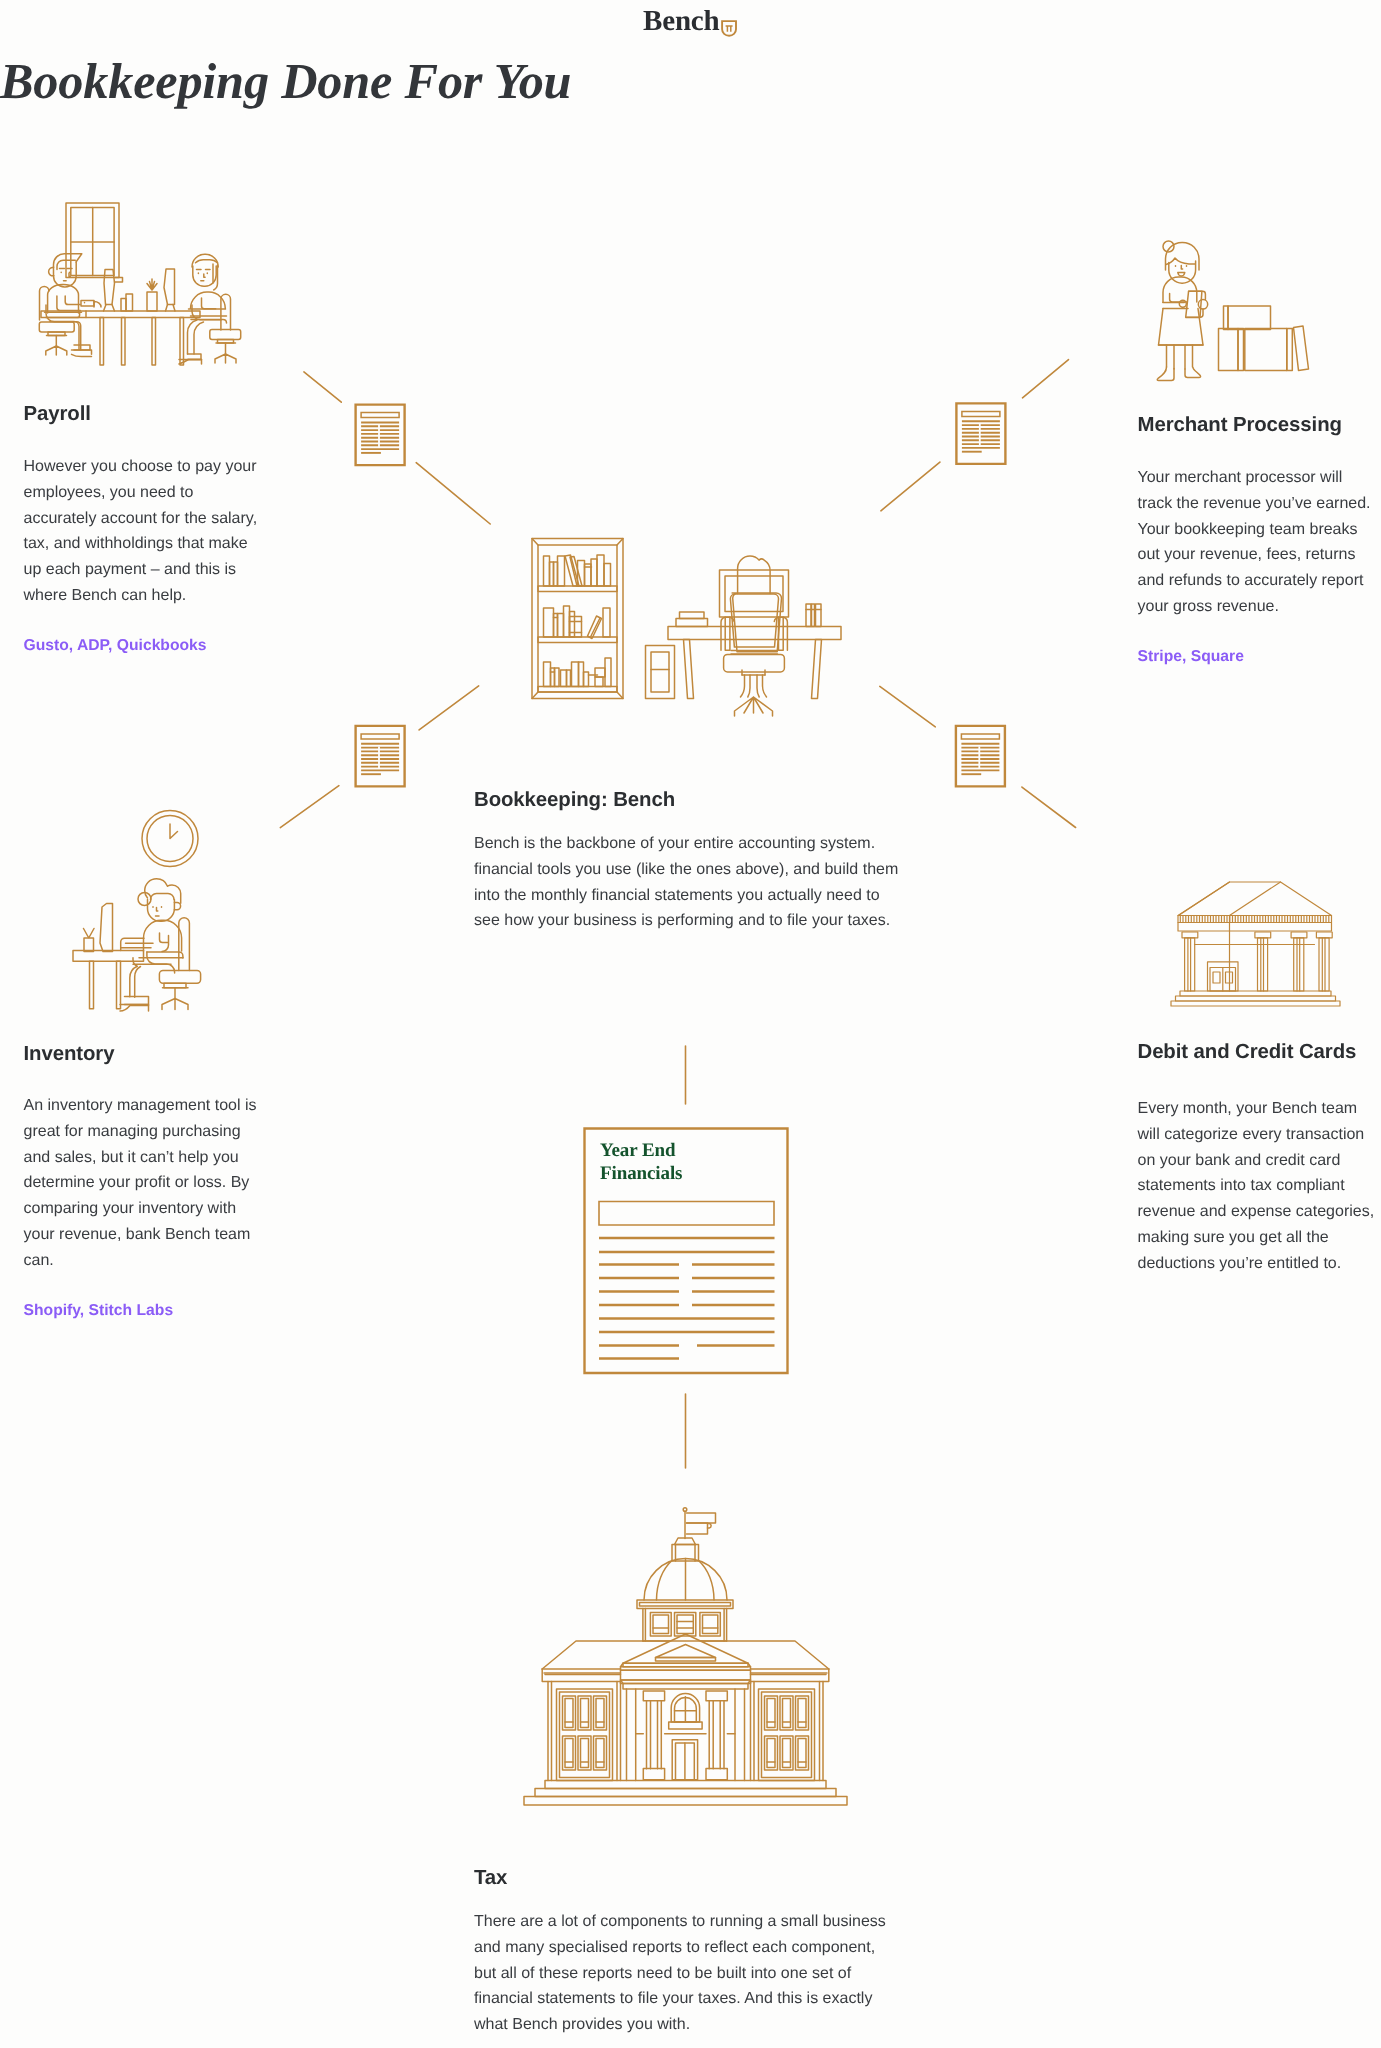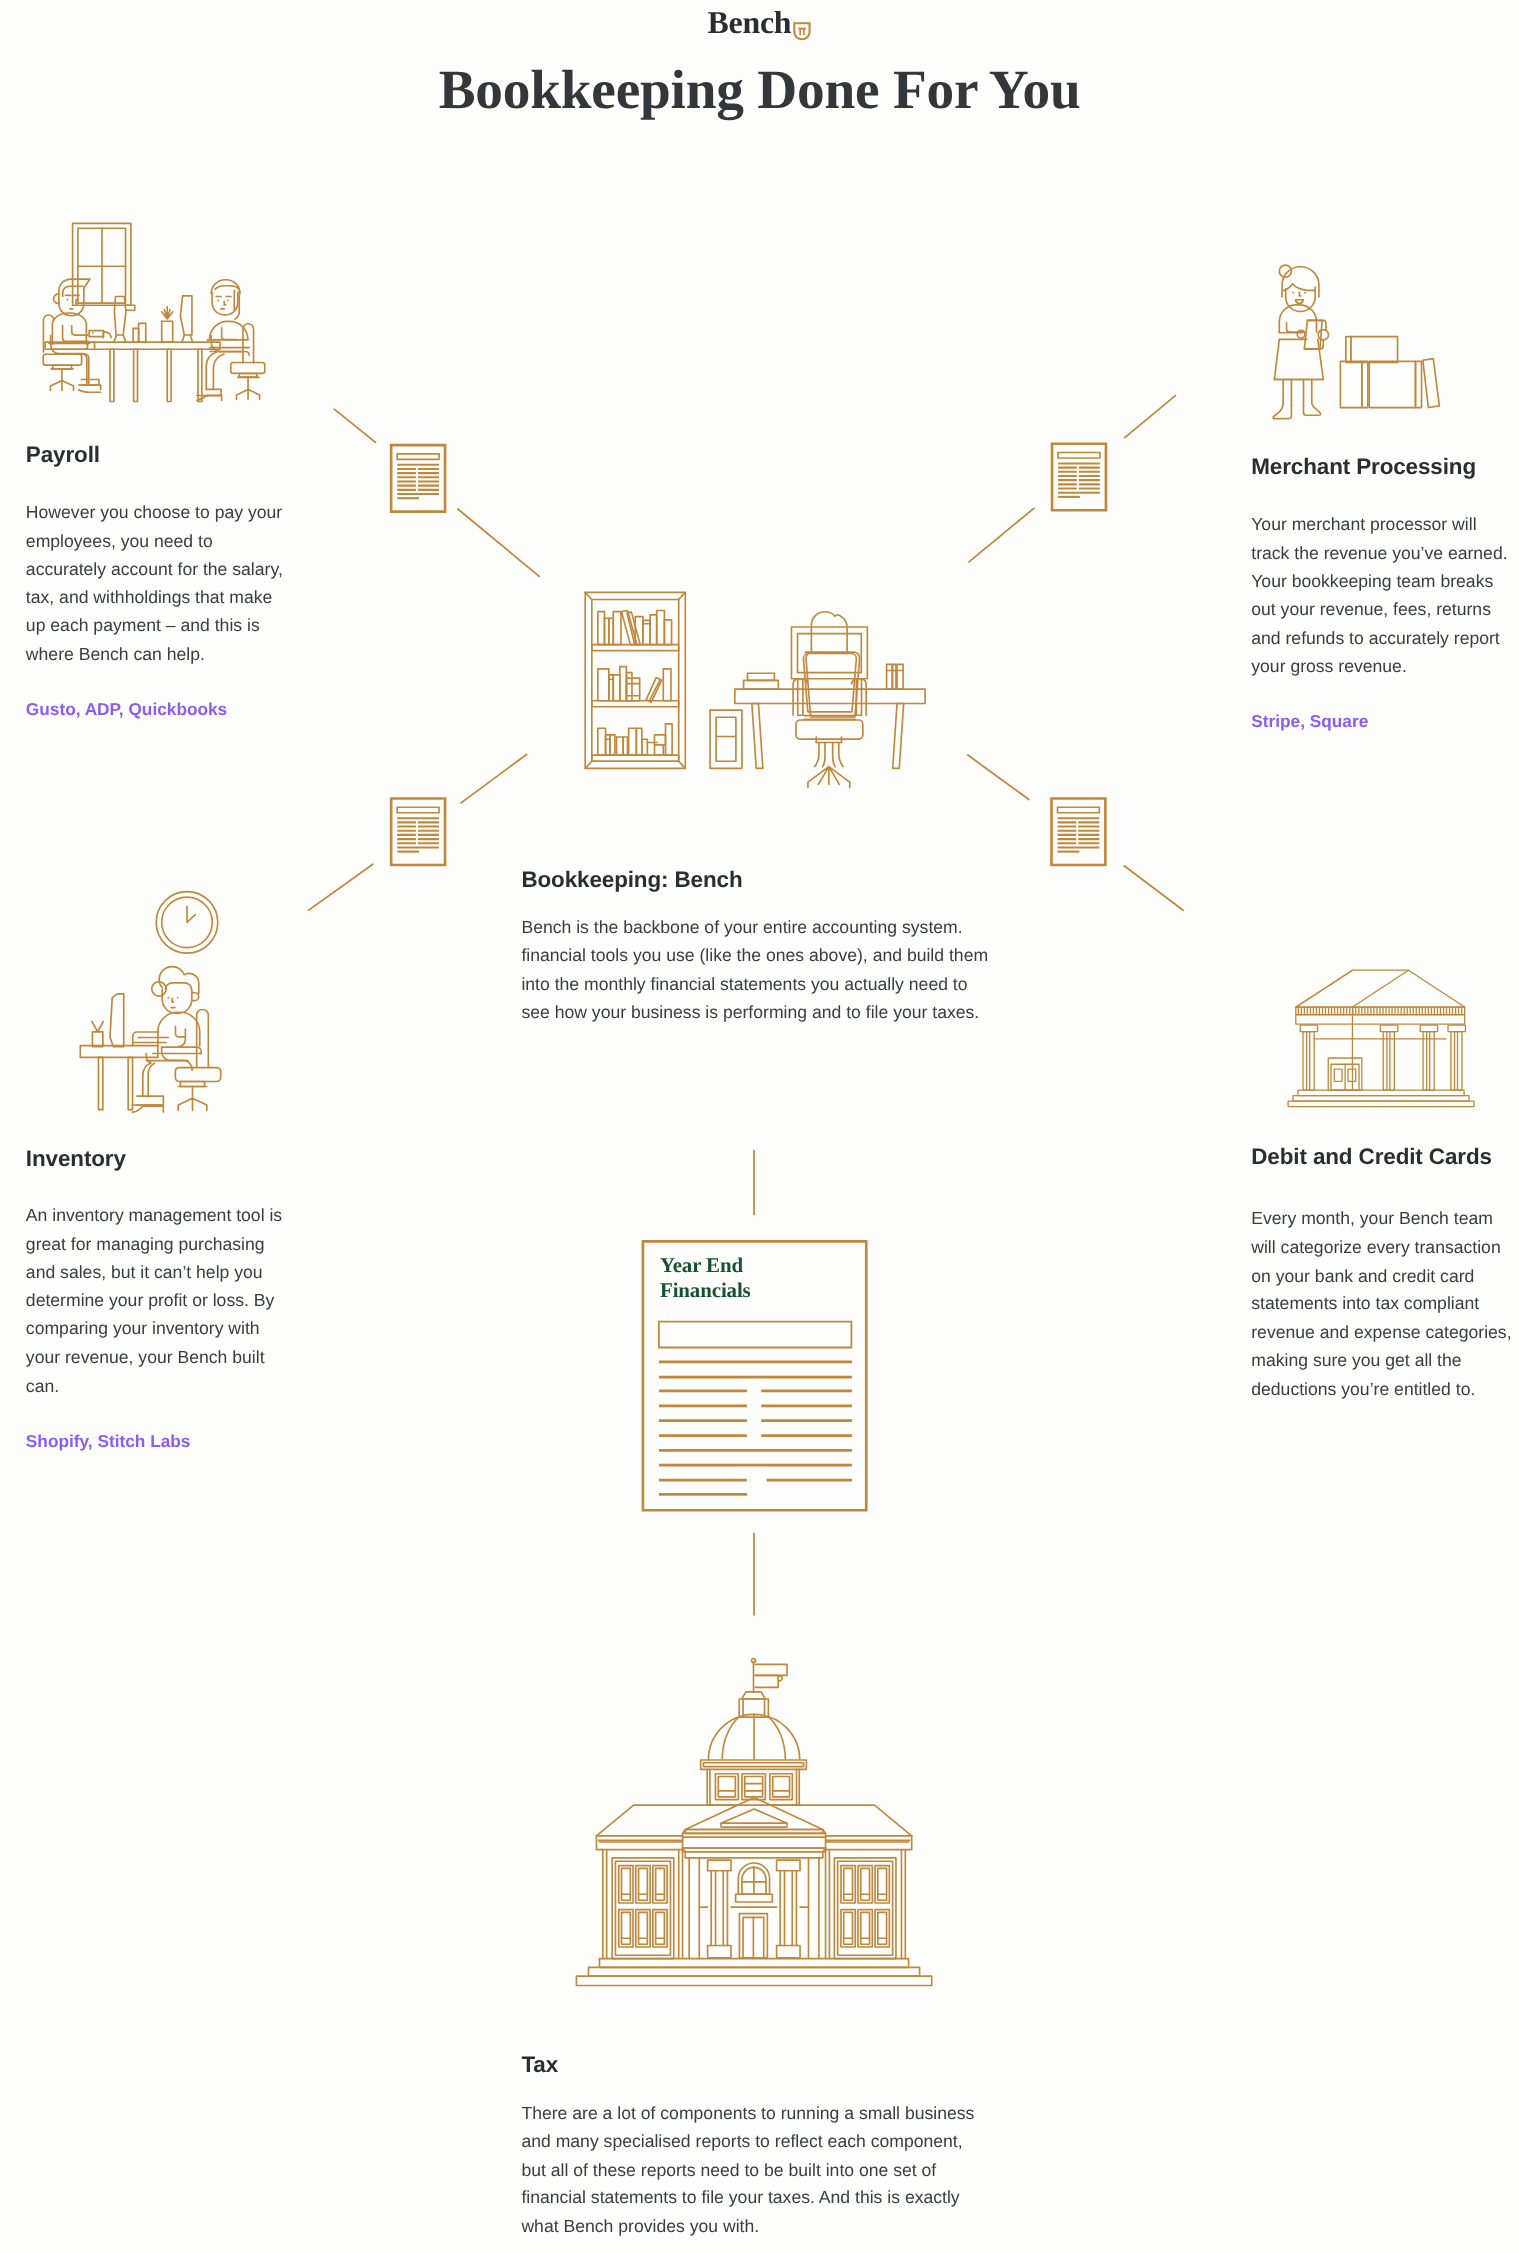--- a/index.html
+++ b/index.html
@@ -17,23 +17,23 @@
   
   #brand{left:0;top:6px;width:1381px;text-align:center;}
   .brand-row{display:inline-flex;align-items:flex-end;}
   .brand-word{
     font-family:"Liberation Serif",serif;font-weight:bold;
     font-size:29px;line-height:31px;color:#2a2d31;letter-spacing:-0.2px;
   }
   .brand-shield{margin-left:1.5px;margin-top:1px;}
 
   #page-title{
-    left:0;top:51px;width:1381px;text-align:center;
+    left:0;top:51px;width:1381px;
     font-family:"Liberation Serif",serif;font-weight:bold;
-    font-size:50.3px;line-height:60px;color:#33363a;letter-spacing:-0.2px;
+    font-size:50.3px;line-height:60px;color:#33363a;letter-spacing:-0.2px;font-style:italic;
   }
 
   
   .block-title{
     font-family:"Liberation Sans",sans-serif;font-weight:bold;
     font-size:20.4px;line-height:24px;color:#2b2e31;letter-spacing:-0.1px;
     white-space:nowrap;
   }
   .block-body{
     font-family:"Liberation Sans",sans-serif;font-weight:normal;
@@ -703,21 +703,21 @@
   </div>
 
   <div class="abs" id="blk-inventory">
     <div class="block-title">Inventory</div>
     <div class="block-body">
         <div class="ln">An inventory management tool is</div>
         <div class="ln">great for managing purchasing</div>
         <div class="ln">and sales, but it can’t help you</div>
         <div class="ln">determine your profit or loss. By</div>
         <div class="ln">comparing your inventory with</div>
-        <div class="ln">your revenue, your Bench built</div>
+        <div class="ln">your revenue, bank Bench team</div>
         <div class="ln">can.</div>
       </div>
     <div class="block-tools">Shopify, Stitch Labs</div>
   </div>
 
   <div class="abs" id="blk-debit">
     <div class="block-title">Debit and Credit Cards</div>
     <div class="block-body">
         <div class="ln">Every month, your Bench team</div>
         <div class="ln">will categorize every transaction</div>

